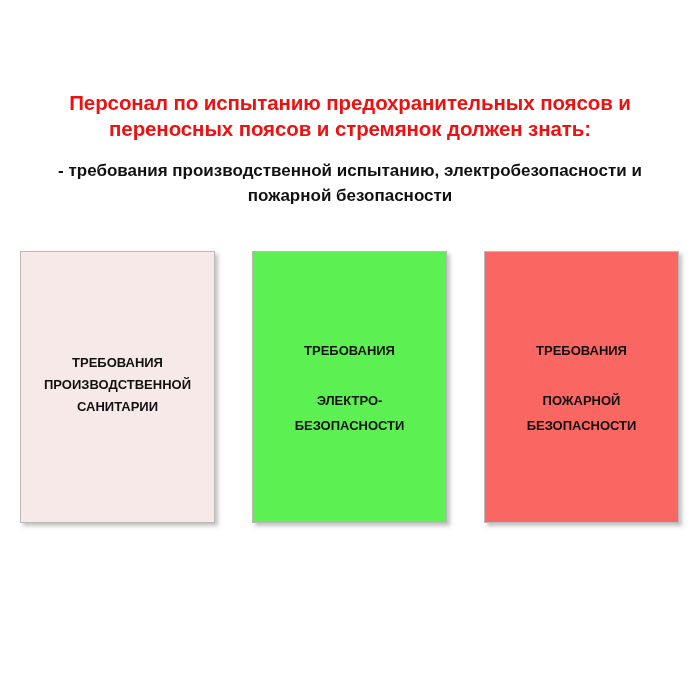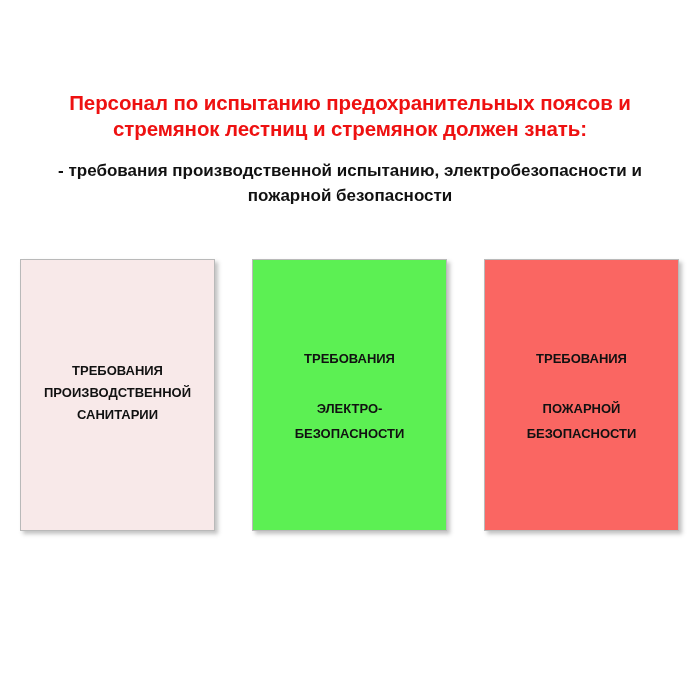--- a/index.html
+++ b/index.html
@@ -37,21 +37,21 @@
     left: 30px;
     width: 640px;
     text-align: center;
     color: #111111;
     font-weight: bold;
     font-size: 17px;
     line-height: 25px;
   }
   .cards {
     position: absolute;
-    top: 259px;
+    top: 251px;
     left: 0;
     width: 688px;
     height: 275px;
   }
   .card {
     position: absolute;
     top: 0;
     width: 195px;
     height: 272px;
     box-sizing: border-box;
@@ -75,21 +75,21 @@
   }
   .card-1 .card-text { line-height: 22px; margin-top: -4px; }
   .card-2 .card-text { margin-top: 2px; }
   .card-3 .card-text { margin-top: 2px; }
 </style>
 </head>
 <body>
 
 <div class="slide">
 
-  <div class="heading">Персонал по испытанию предохранительных поясов и стремянок лестниц и стремянок должен знать:</div>
+  <div class="heading">Персонал по испытанию предохранительных поясов и переносных поясов и стремянок должен знать:</div>
 
   <div class="subheading">- требования производственной испытанию, электробезопасности и пожарной безопасности</div>
 
   <div class="cards">
 
     <div class="card card-1">
       <div class="card-text">ТРЕБОВАНИЯ
 ПРОИЗВОДСТВЕННОЙ
 САНИТАРИИ</div>
     </div>

